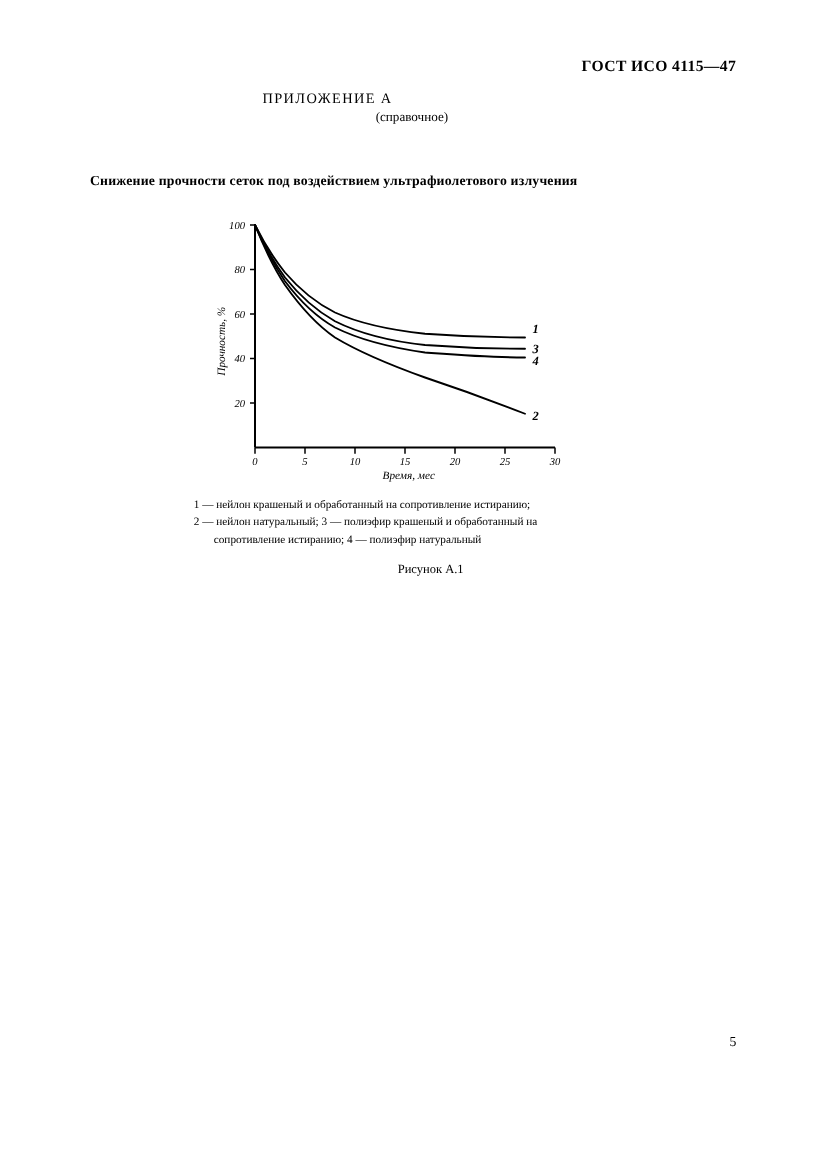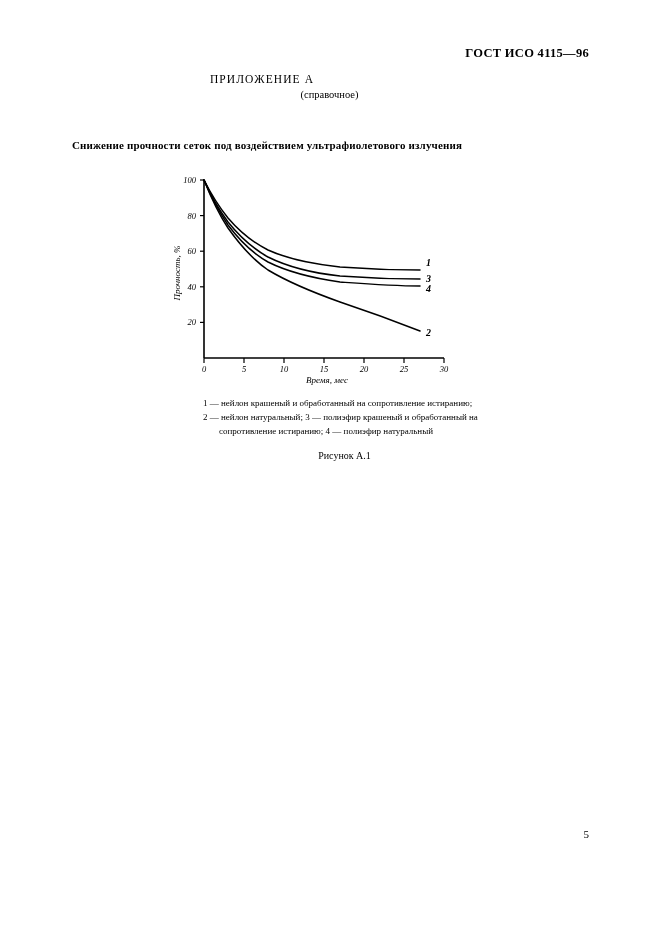--- a/index.html
+++ b/index.html
@@ -66,21 +66,20 @@
   .chart-wrap svg {
     display: block;
   }
   .legend {
     position: absolute;
     top: 396px;
     left: 155px;
     width: 360px;
     font-size: 9px;
     line-height: 14px;
-    margin-left: 48px;
   }
   .legend .ln {
     white-space: nowrap;
   }
   .legend .ln.indent {
     padding-left: 16px;
   }
   .fig-caption {
     position: absolute;
     top: 450px;
@@ -116,21 +115,21 @@
     font-style: italic;
     font-weight: bold;
     font-size: 10px;
   }
 </style>
 </head>
 <body>
 
 <div class="page">
 
-  <div class="header-standard">ГОСТ ИСО 4115—96</div>
+  <div class="header-standard">ГОСТ ИСО 4115—47</div>
 
   <div class="annex-title">ПРИЛОЖЕНИЕ А</div>
 
   <div class="annex-sub">(справочное)</div>
 
   <div class="fig-heading">Снижение прочности сеток под воздействием ультрафиолетового излучения</div>
 
   <div class="chart-wrap">
     <svg width="300" height="218" viewBox="0 0 300 218" xmlns="http://www.w3.org/2000/svg">
 

